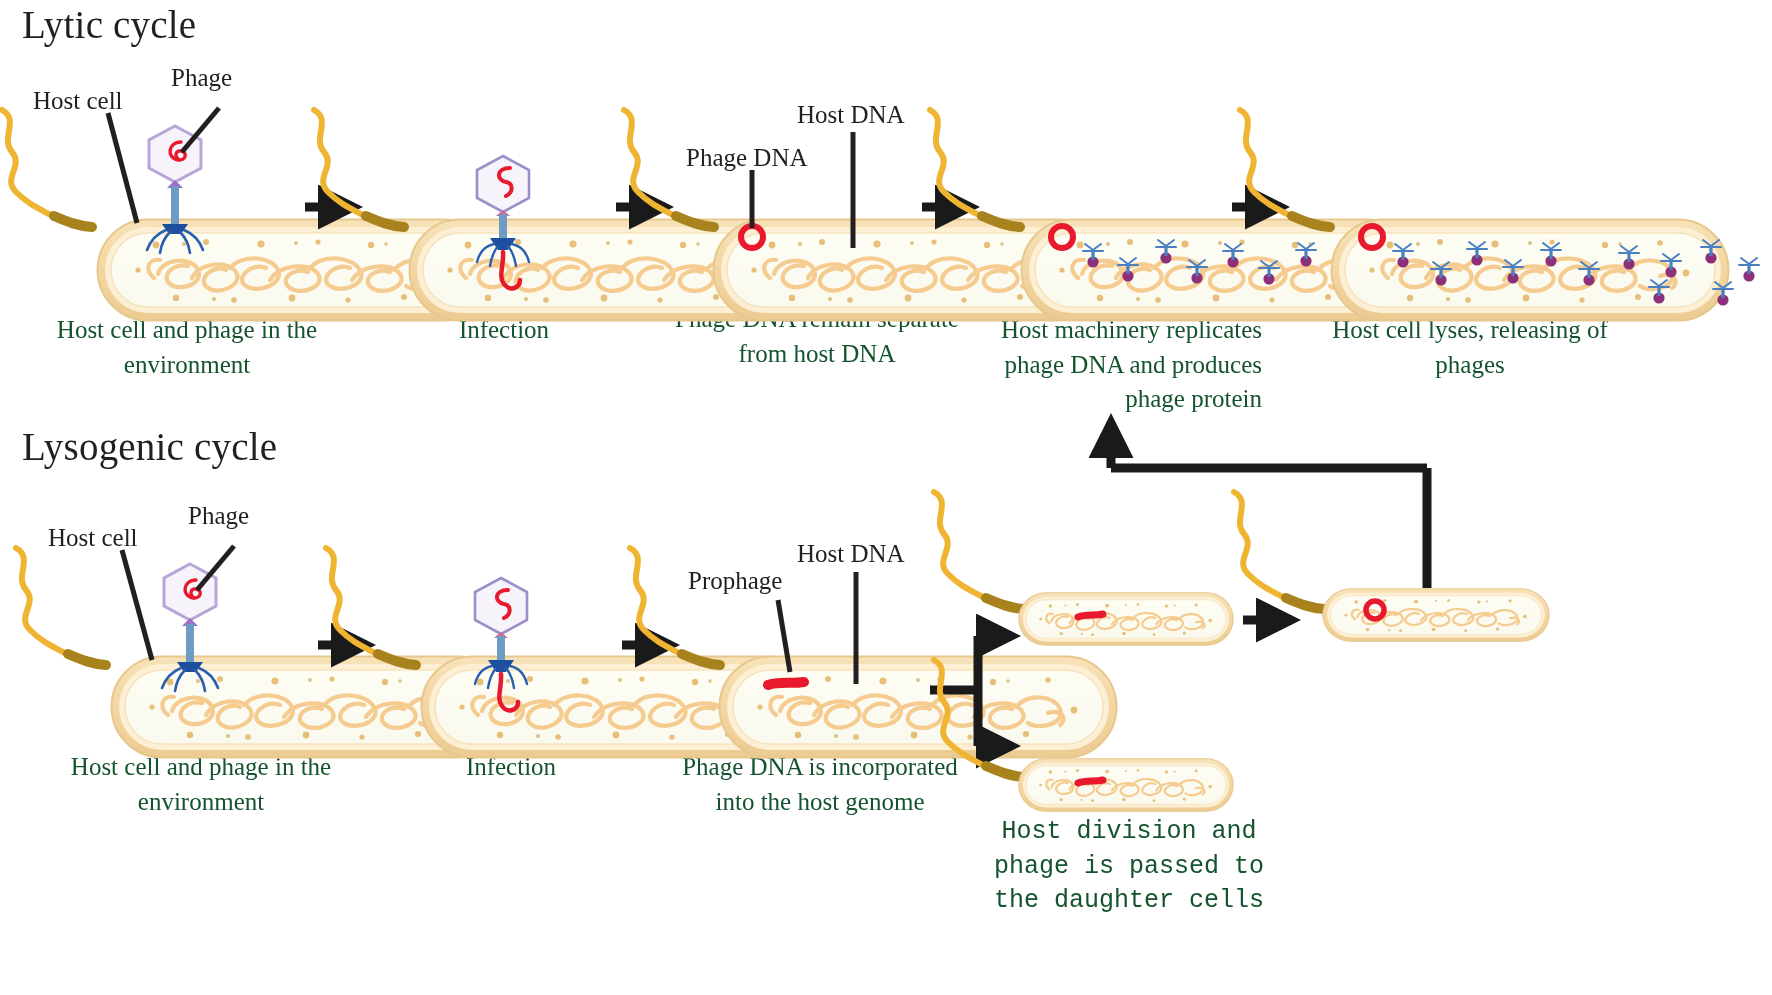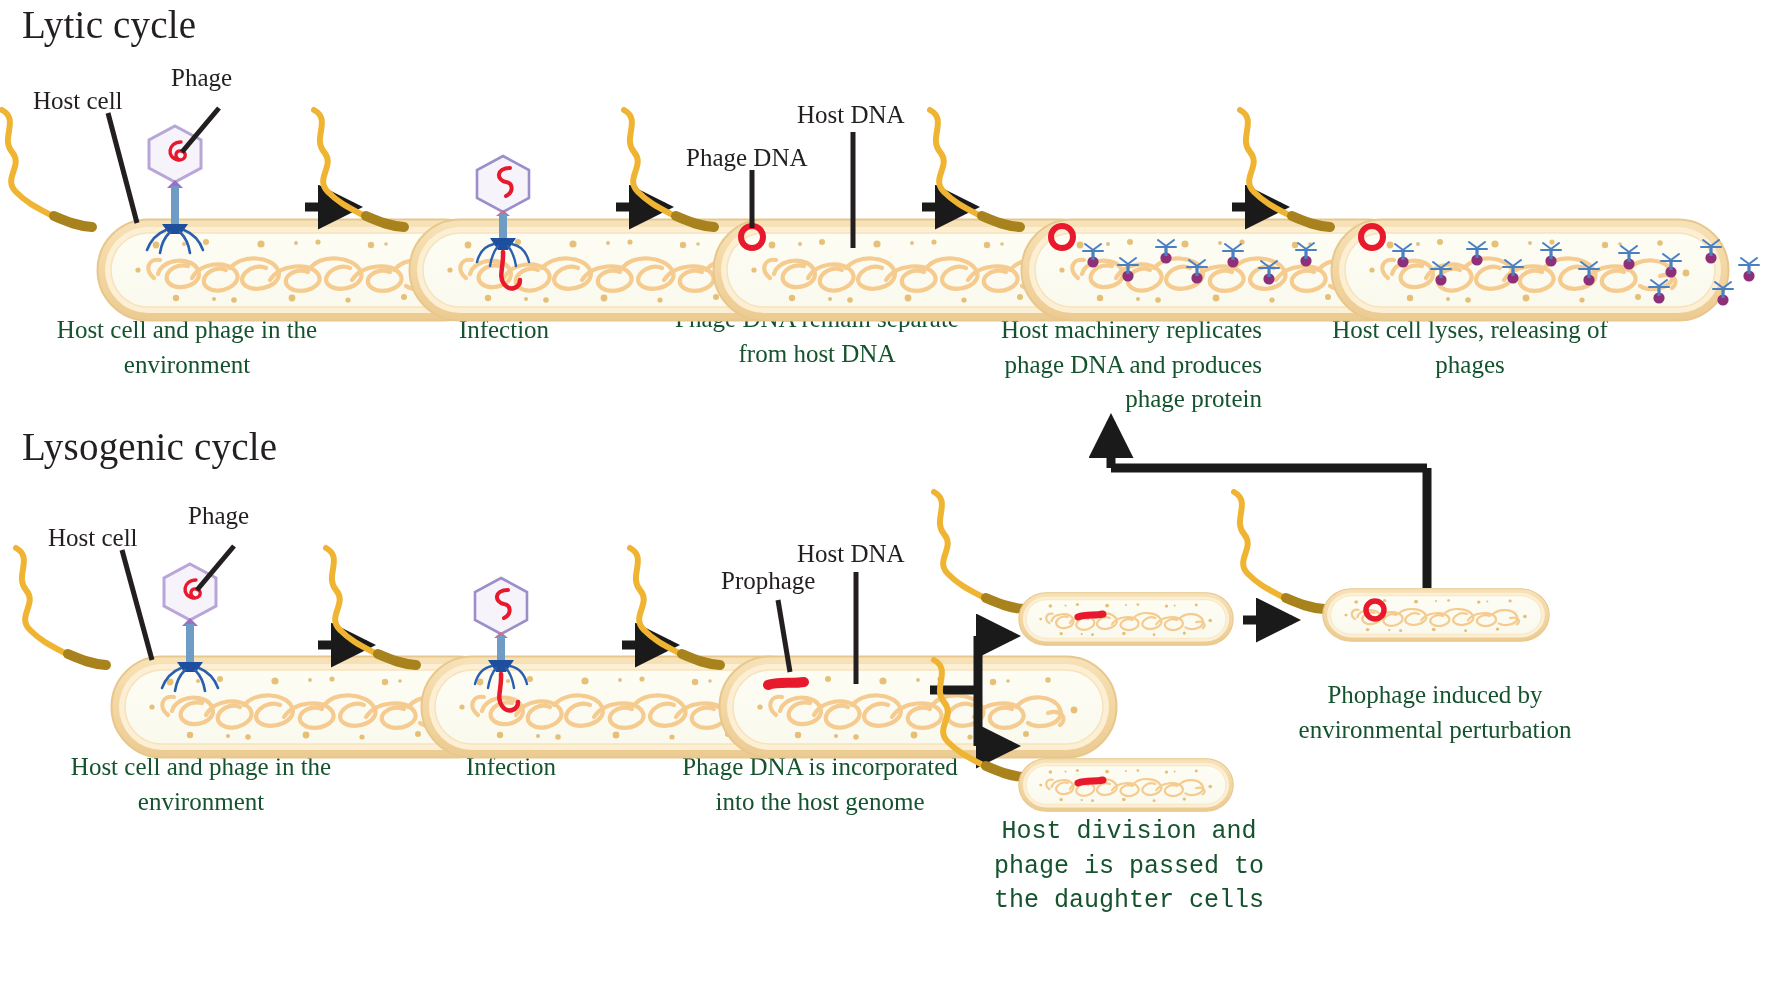--- a/index.html
+++ b/index.html
@@ -51,34 +51,33 @@
 
   <div class="cycle-title" style="left:22px; top:424px;">Lysogenic cycle</div>
 
   <div class="anno" style="left:33px; top:87px;">Host cell</div>
   <div class="anno" style="left:171px; top:64px;">Phage</div>
   <div class="anno" style="left:686px; top:144px;text-align:right;">Phage DNA</div>
   <div class="anno" style="left:797px; top:101px;">Host DNA</div>
 
   <div class="anno" style="left:48px; top:524px;">Host cell</div>
   <div class="anno" style="left:188px; top:502px;">Phage</div>
-  <div class="anno" style="left:688px; top:567px;margin-left:33px;">Prophage</div>
+  <div class="anno" style="left:688px; top:567px;">Prophage</div>
   <div class="anno" style="left:797px; top:540px;">Host DNA</div>
 
   <div class="caption" style="left:22px;  top:313px; width:330px;">Host cell and phage in the environment</div>
   <div class="caption" style="left:390px; top:313px; width:228px;">Infection</div>
   <div class="caption" style="left:673px; top:302px; width:288px;">Phage DNA remain separate from host DNA</div>
   <div class="caption" style="left:972px; top:313px; width:290px;text-align:right;">Host machinery replicates phage DNA and produces phage protein</div>
   <div class="caption" style="left:1330px; top:313px; width:280px;">Host cell lyses, releasing of phages</div>
 
   <div class="caption" style="left:36px;  top:750px; width:330px;">Host cell and phage in the environment</div>
   <div class="caption" style="left:400px; top:750px; width:222px;">Infection</div>
   <div class="caption" style="left:670px; top:750px; width:300px;">Phage DNA is incorporated into the host genome</div>
   <div class="caption" style="left:970px; top:815px; width:318px;font-family:Liberation Mono, monospace;">Host division and phage is passed to the daughter cells</div>
-  <div class="caption" style="left:1290px; top:678px; width:290px;">Phophage induced by environmental perturbation</div>
 
   <svg class="svg-layer" viewBox="0 0 1772 995">
     <defs>
 
       <linearGradient id="wallGrad" x1="0" y1="0" x2="0" y2="1">
         <stop offset="0" stop-color="#f7e2b9"></stop>
         <stop offset="0.5" stop-color="#f3d6a2"></stop>
         <stop offset="1" stop-color="#eccb92"></stop>
       </linearGradient>
       <linearGradient id="cytoGrad" x1="0" y1="0" x2="0" y2="1">

